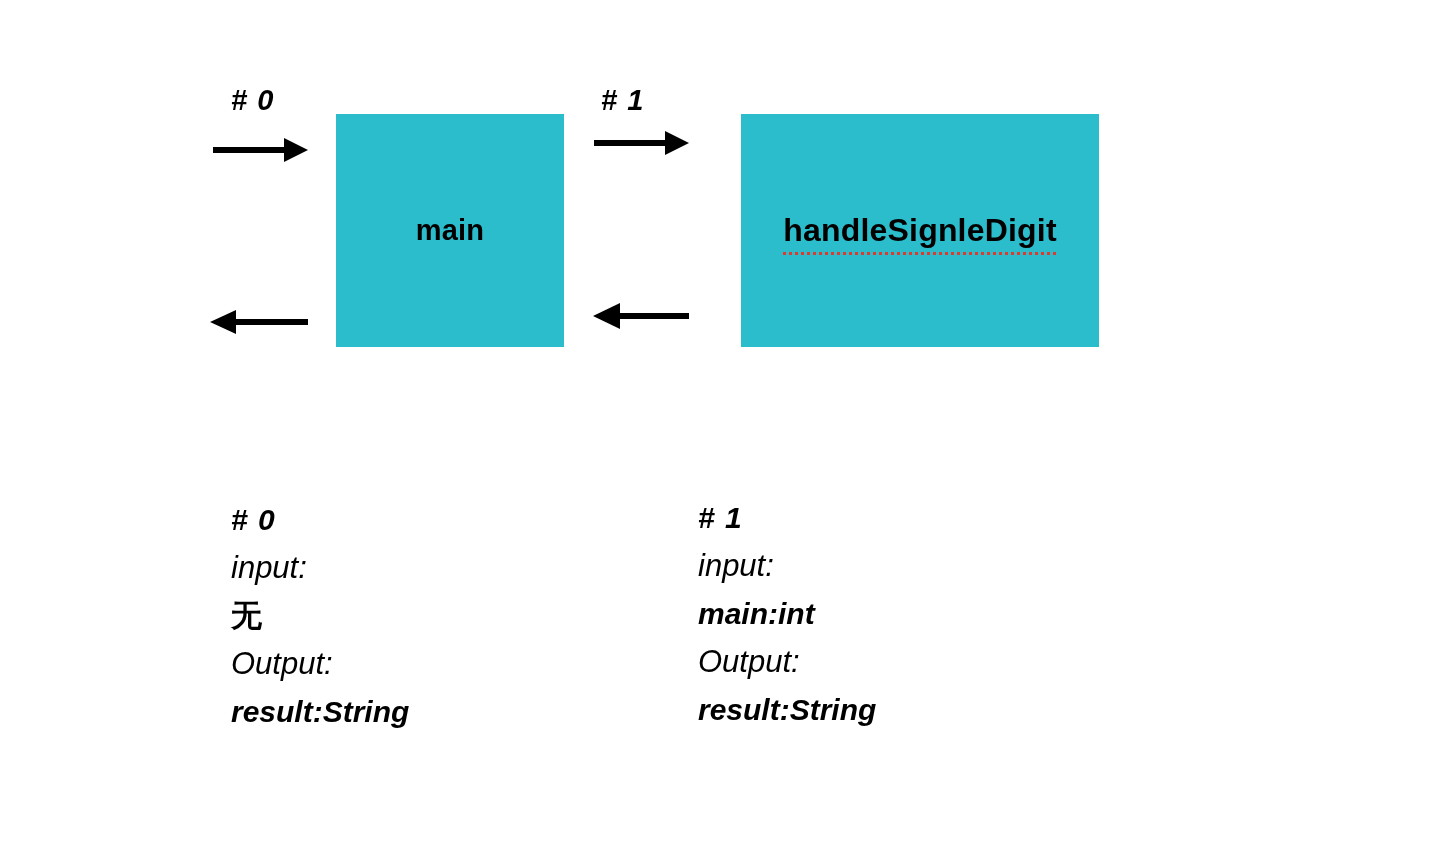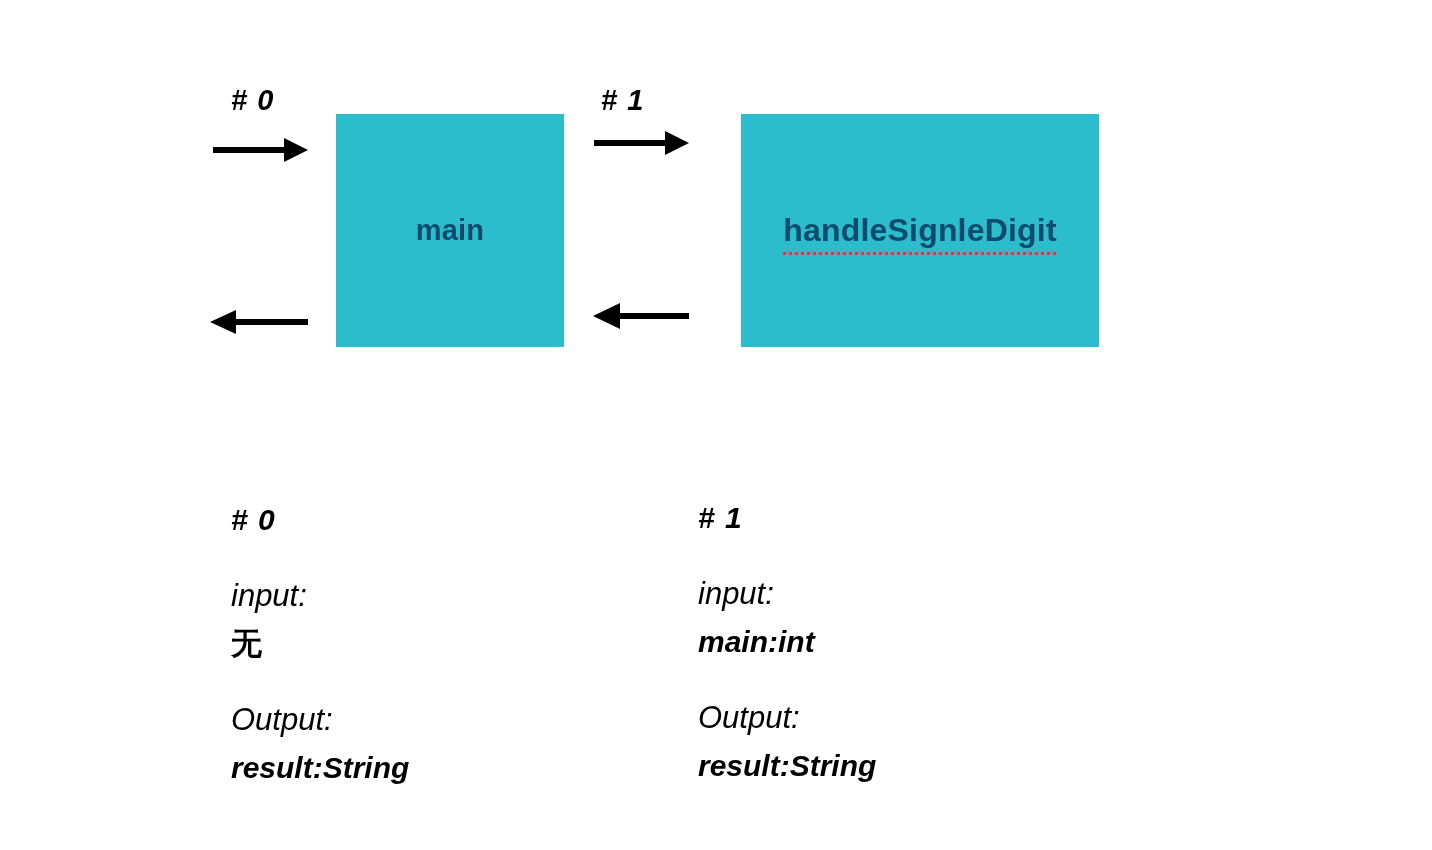--- a/index.html
+++ b/index.html
@@ -10,21 +10,21 @@
     overflow:hidden;
   }
   #canvas { position:relative; width:1432px; height:850px; background:#ffffff; }
 
   
   .node {
     position:absolute;
     display:flex;
     align-items:center;
     justify-content:center;
-    color:#0c4a6e;
+    color:#000000;
     font-weight:bold;
     letter-spacing:0.2px;
   }
   #node-main  { left:336px; top:114px; width:228px; height:233px; }
   #node-hsd   { left:741px; top:114px; width:358px; height:233px; }
 
   .node-label { position:relative; white-space:nowrap; }
   #label-main { font-size:29px; }
   #label-hsd  { font-size:32px; }
 
@@ -61,21 +61,21 @@
   #arrow-main-hsd  { left:592px; top:127px;  width:100px; height:32px; }
   #arrow-hsd-main  { left:589px; top:300px;  width:102px; height:32px; }
 
   
   .spec { position:absolute; white-space:nowrap; }
   #spec-left  { left:231px; top:496px; }
   #spec-right { left:698px; top:494px; }
 
   .spec-line { color:#000000; }
   .spec-id    { font-size:30px; font-weight:bold;   font-style:italic; line-height:48px; letter-spacing:1px; }
-  .spec-key   { font-size:31px; font-weight:300;    font-style:italic; line-height:48px;margin-top:28px; }
+  .spec-key   { font-size:31px; font-weight:300;    font-style:italic; line-height:48px; }
   .spec-val   { font-size:30px; font-weight:bold;   font-style:italic; line-height:48px; }
   .spec-val-cjk { font-size:31px; font-weight:bold; font-style:normal; line-height:48px; }
 </style>
 </head>
 <body>
 
 <div id="canvas">
 
   <div class="arrow-label" id="arrlabel-0"># 0</div>
 

